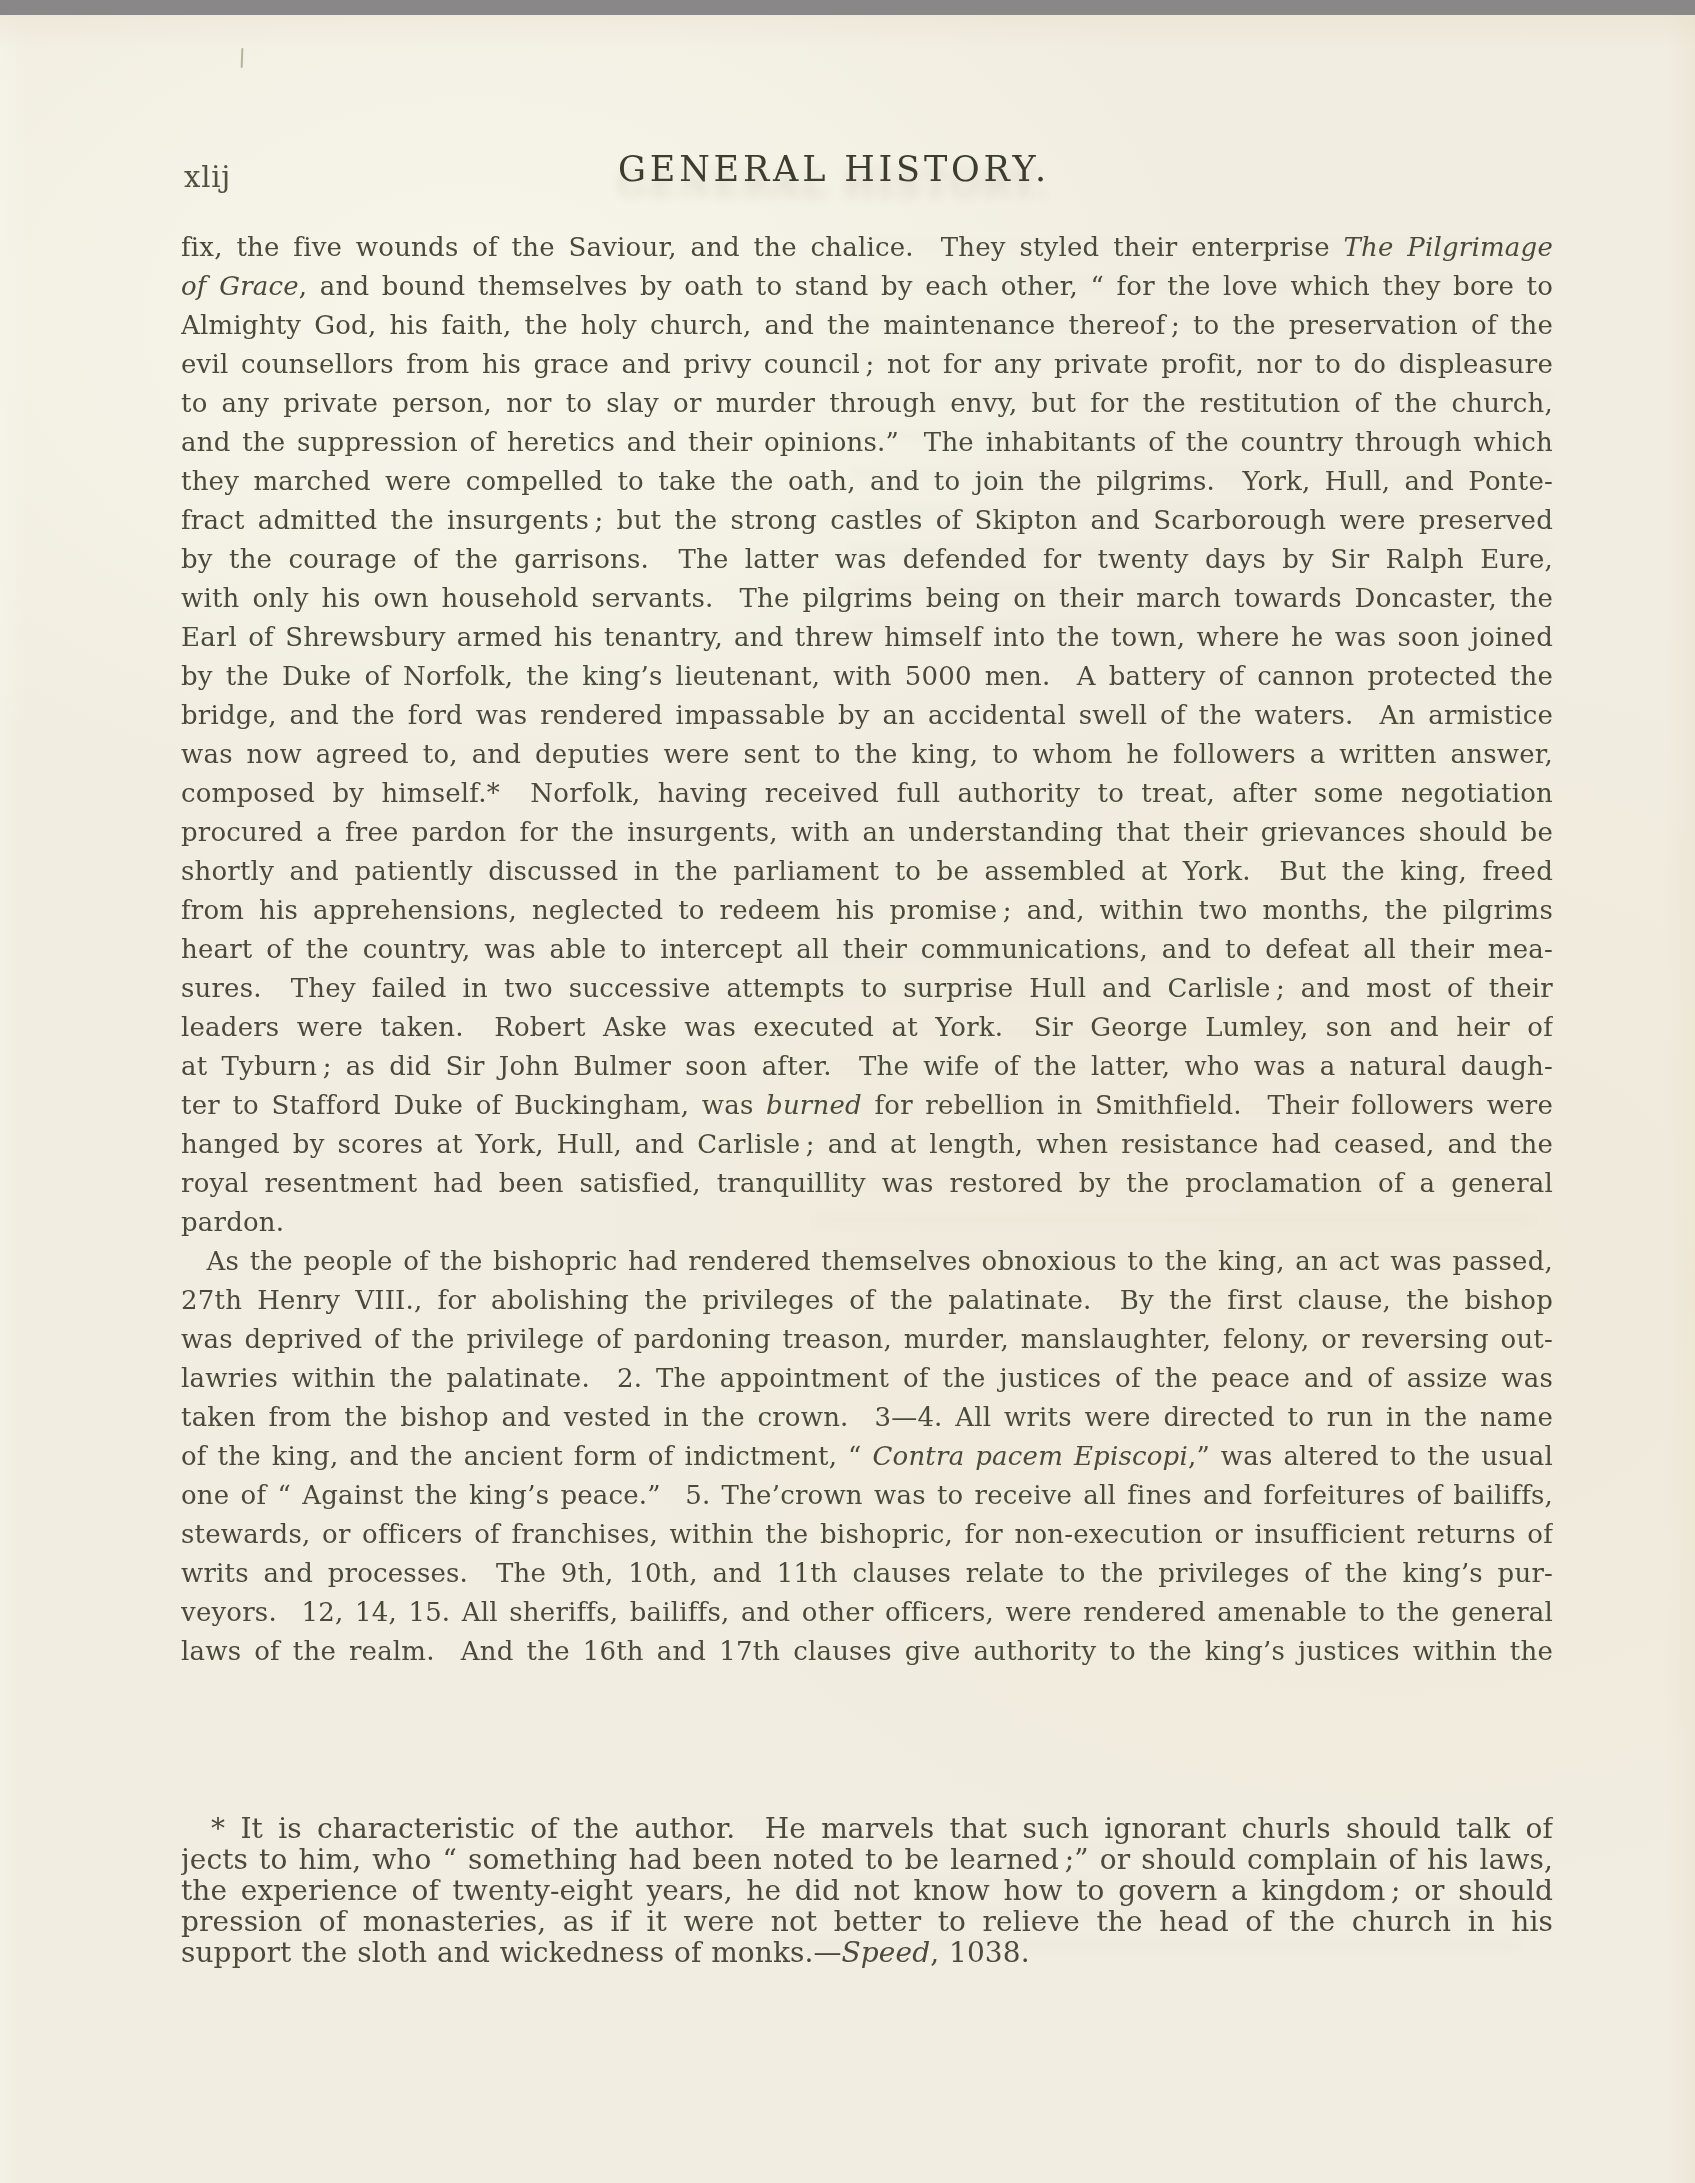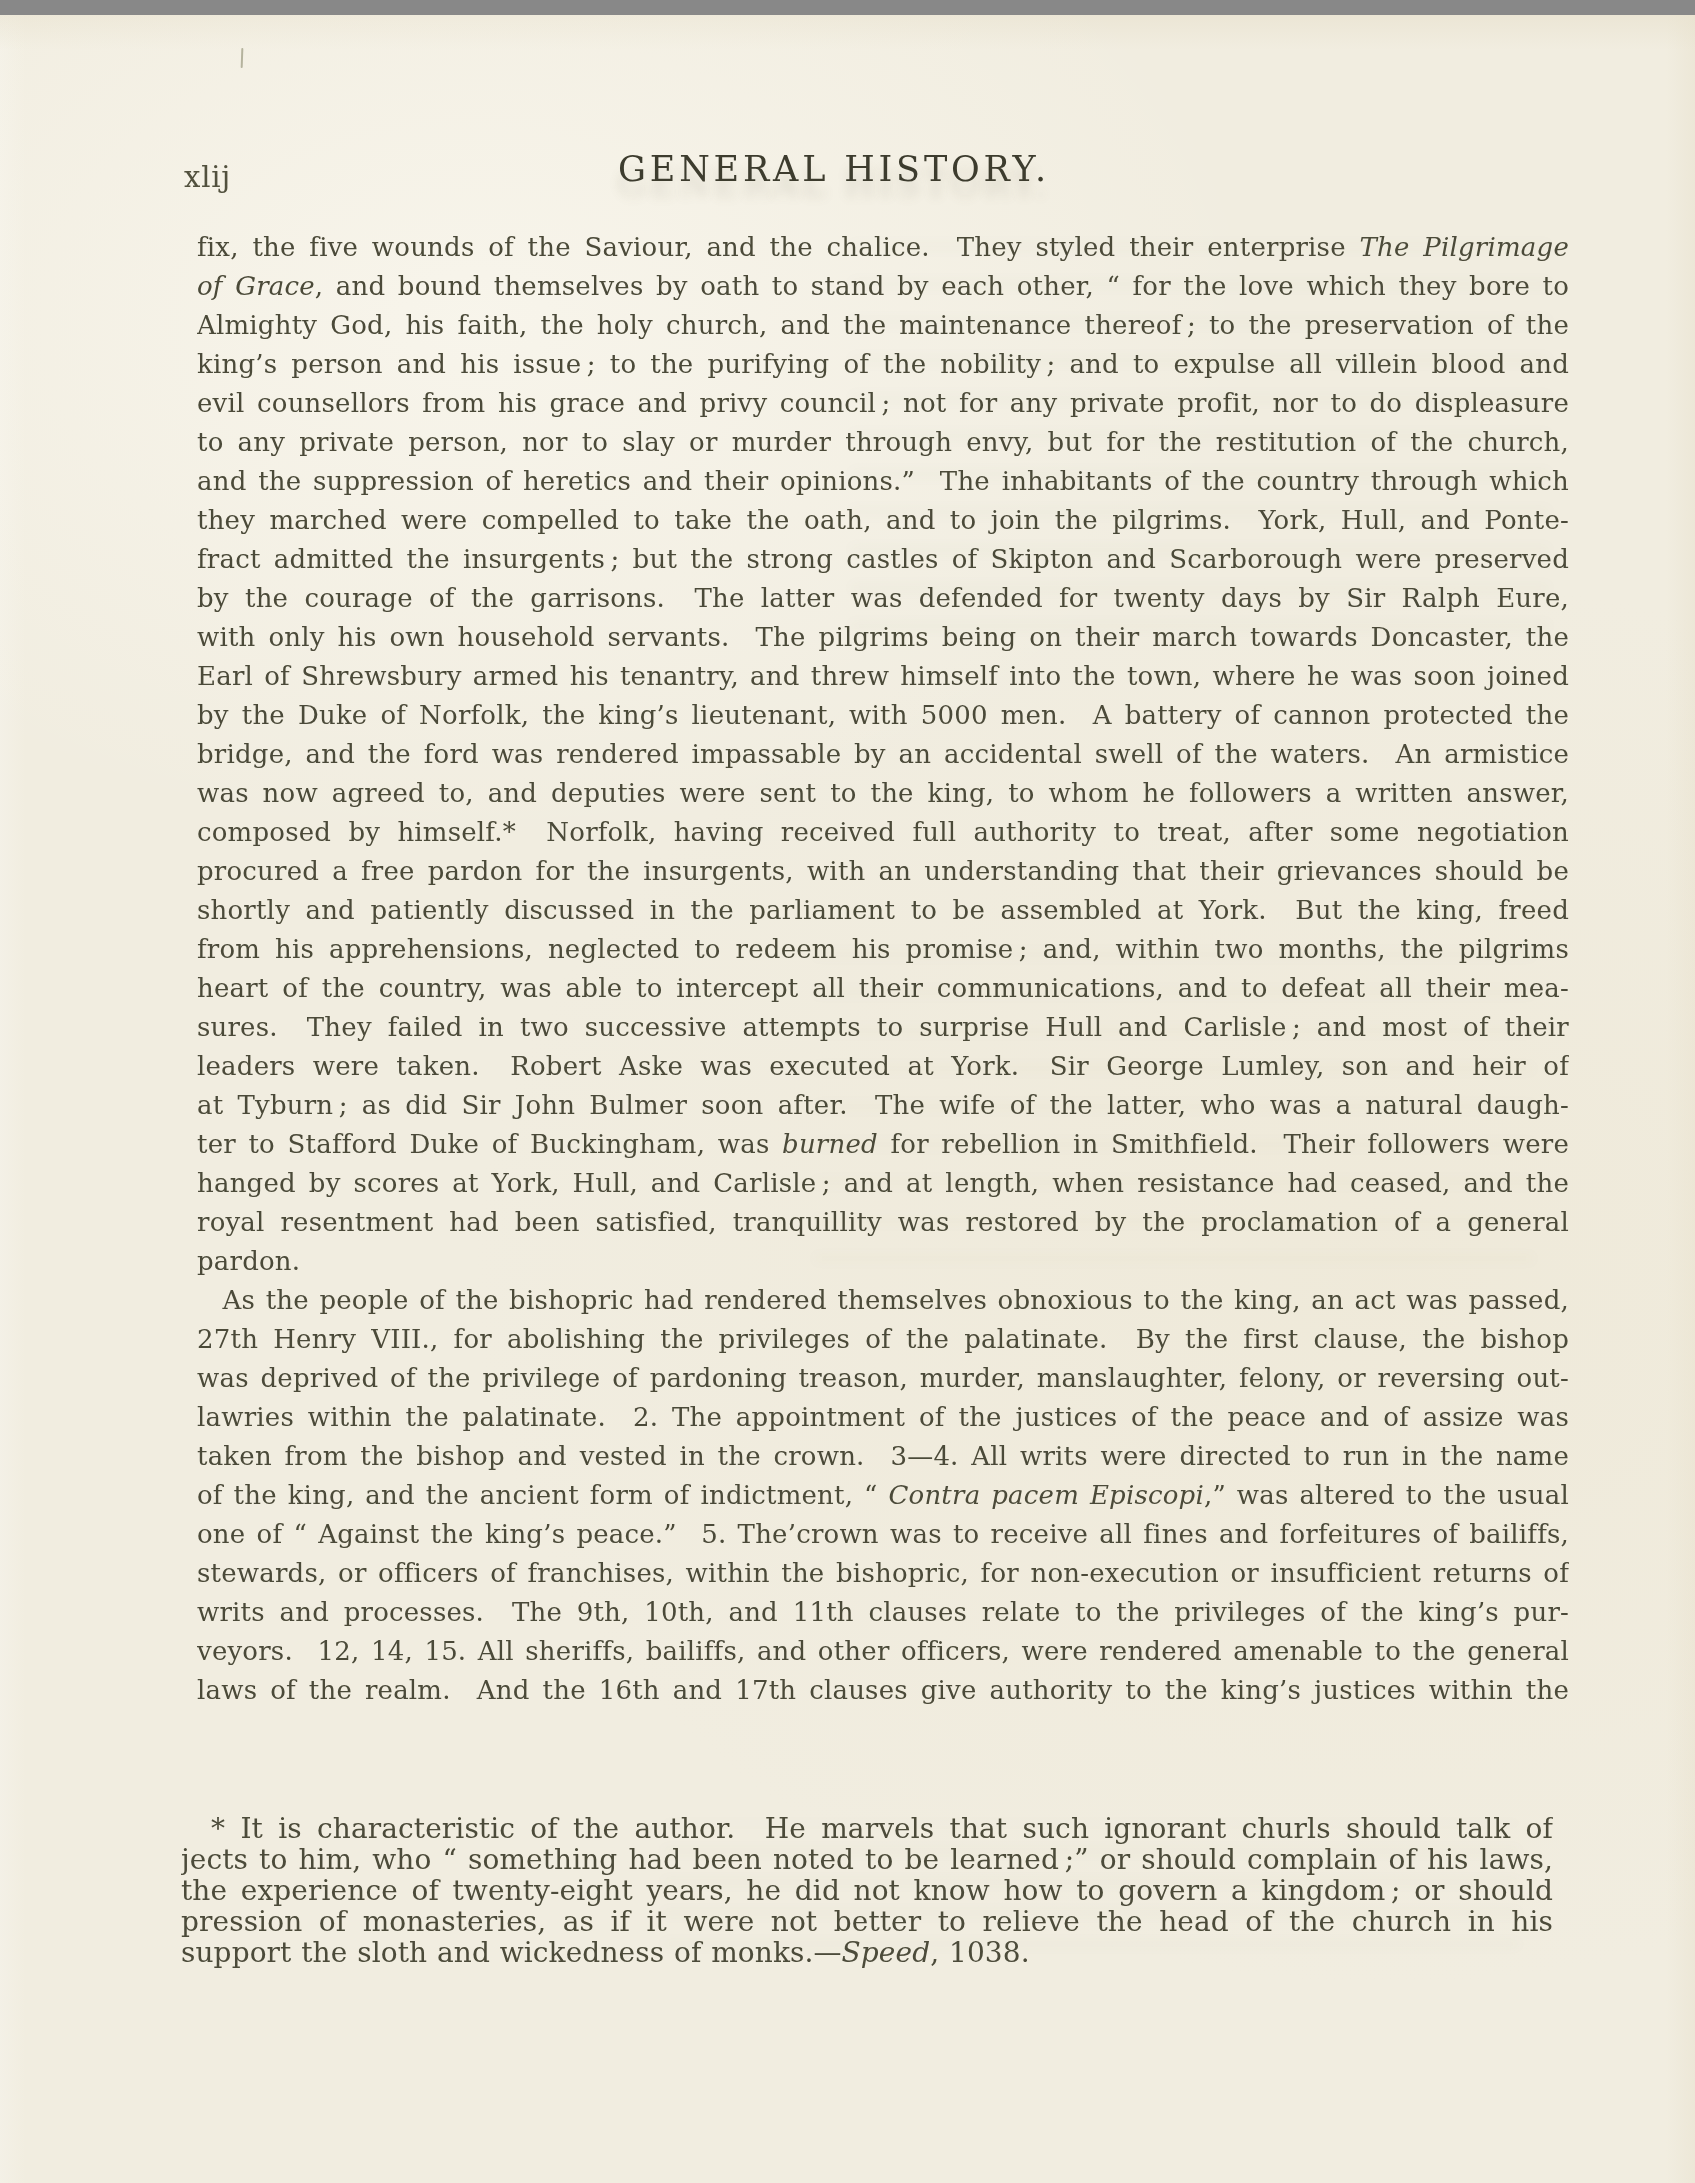--- a/index.html
+++ b/index.html
@@ -24,21 +24,21 @@
     position:absolute;left:3px;top:10.5px;
     font-size:29px;color:#52513e;letter-spacing:0.8px;
   }
   .running-head{
     position:absolute;left:0;width:100%;text-align:center;
     transform:translateX(-33px);
     font-size:35px;letter-spacing:3.8px;color:#3d3c2e;
     text-shadow:0 15px 10.5px rgba(112,106,78,0.20);
   }
   .body-text{
-    position:absolute;top:213px;left:16px;width:100%;
+    position:absolute;top:213px;left:0;width:100%;
     font-size:26px;line-height:39px;
     letter-spacing:0.2px;word-spacing:1.1px;
   }
   .footnote{
     position:absolute;top:1798px;left:0;width:100%;
     font-size:28px;line-height:31px;
     letter-spacing:0.1px;word-spacing:0.8px;
     color:#4c4b3a;
   }
   .paragraph{margin:0;}
@@ -78,21 +78,20 @@
     <header class="page-header">
       <span class="page-number">xlij</span>
       <span class="running-head">GENERAL HISTORY.</span>
     </header>
 
     <main class="body-text" id="body-text">
         <div class="paragraph">
           <div class="line">fix, the five wounds of the Saviour, and the chalice.  They styled their enterprise <i>The Pilgrimage</i></div>
           <div class="line"><i>of Grace</i>, and bound themselves by oath to stand by each other, “ for the love which they bore to</div>
           <div class="line">Almighty God, his faith, the holy church, and the maintenance thereof ; to the preservation of the</div>
-          <div class="line">king’s person and his issue ; to the purifying of the nobility ; and to expulse all villein blood and</div>
           <div class="line">evil counsellors from his grace and privy council ; not for any private profit, nor to do displeasure</div>
           <div class="line">to any private person, nor to slay or murder through envy, but for the restitution of the church,</div>
           <div class="line">and the suppression of heretics and their opinions.”  The inhabitants of the country through which</div>
           <div class="line">they marched were compelled to take the oath, and to join the pilgrims.  York, Hull, and Ponte-</div>
           <div class="line">fract admitted the insurgents ; but the strong castles of Skipton and Scarborough were preserved</div>
           <div class="line">by the courage of the garrisons.  The latter was defended for twenty days by Sir Ralph Eure,</div>
           <div class="line">with only his own household servants.  The pilgrims being on their march towards Doncaster, the</div>
           <div class="line">Earl of Shrewsbury armed his tenantry, and threw himself into the town, where he was soon joined</div>
           <div class="line">by the Duke of Norfolk, the king’s lieutenant, with 5000 men.  A battery of cannon protected the</div>
           <div class="line">bridge, and the ford was rendered impassable by an accidental swell of the waters.  An armistice</div>

